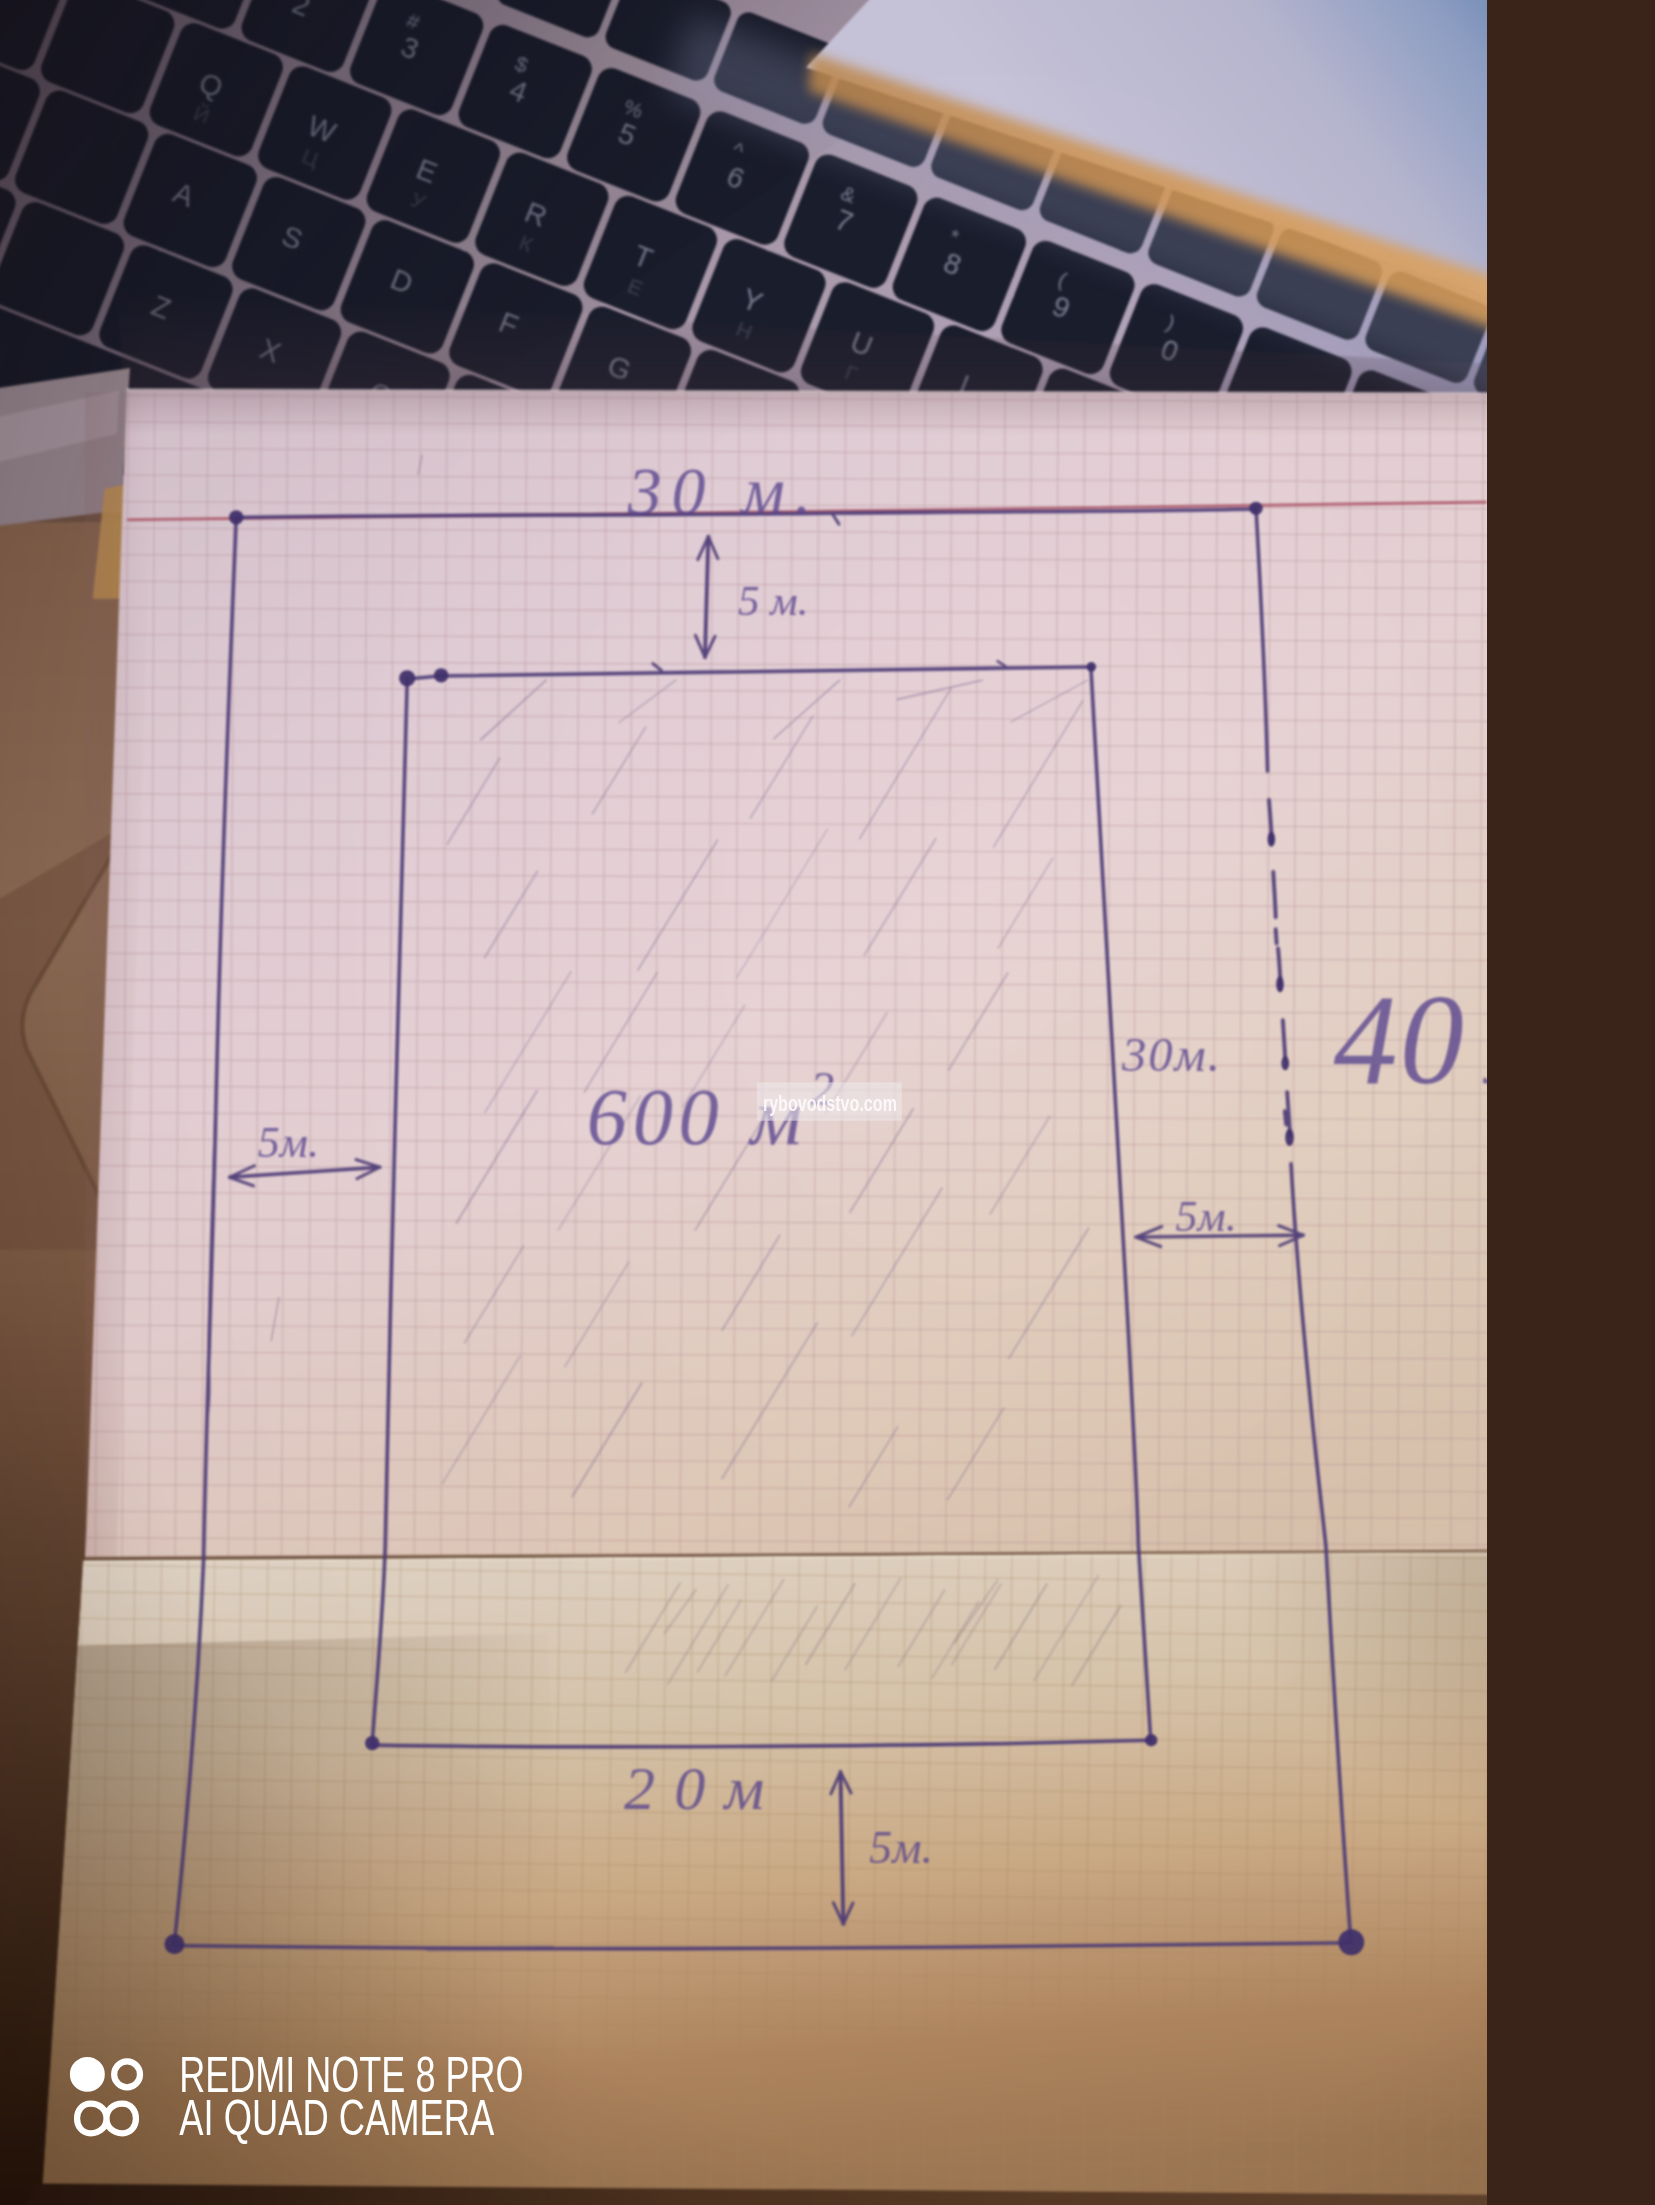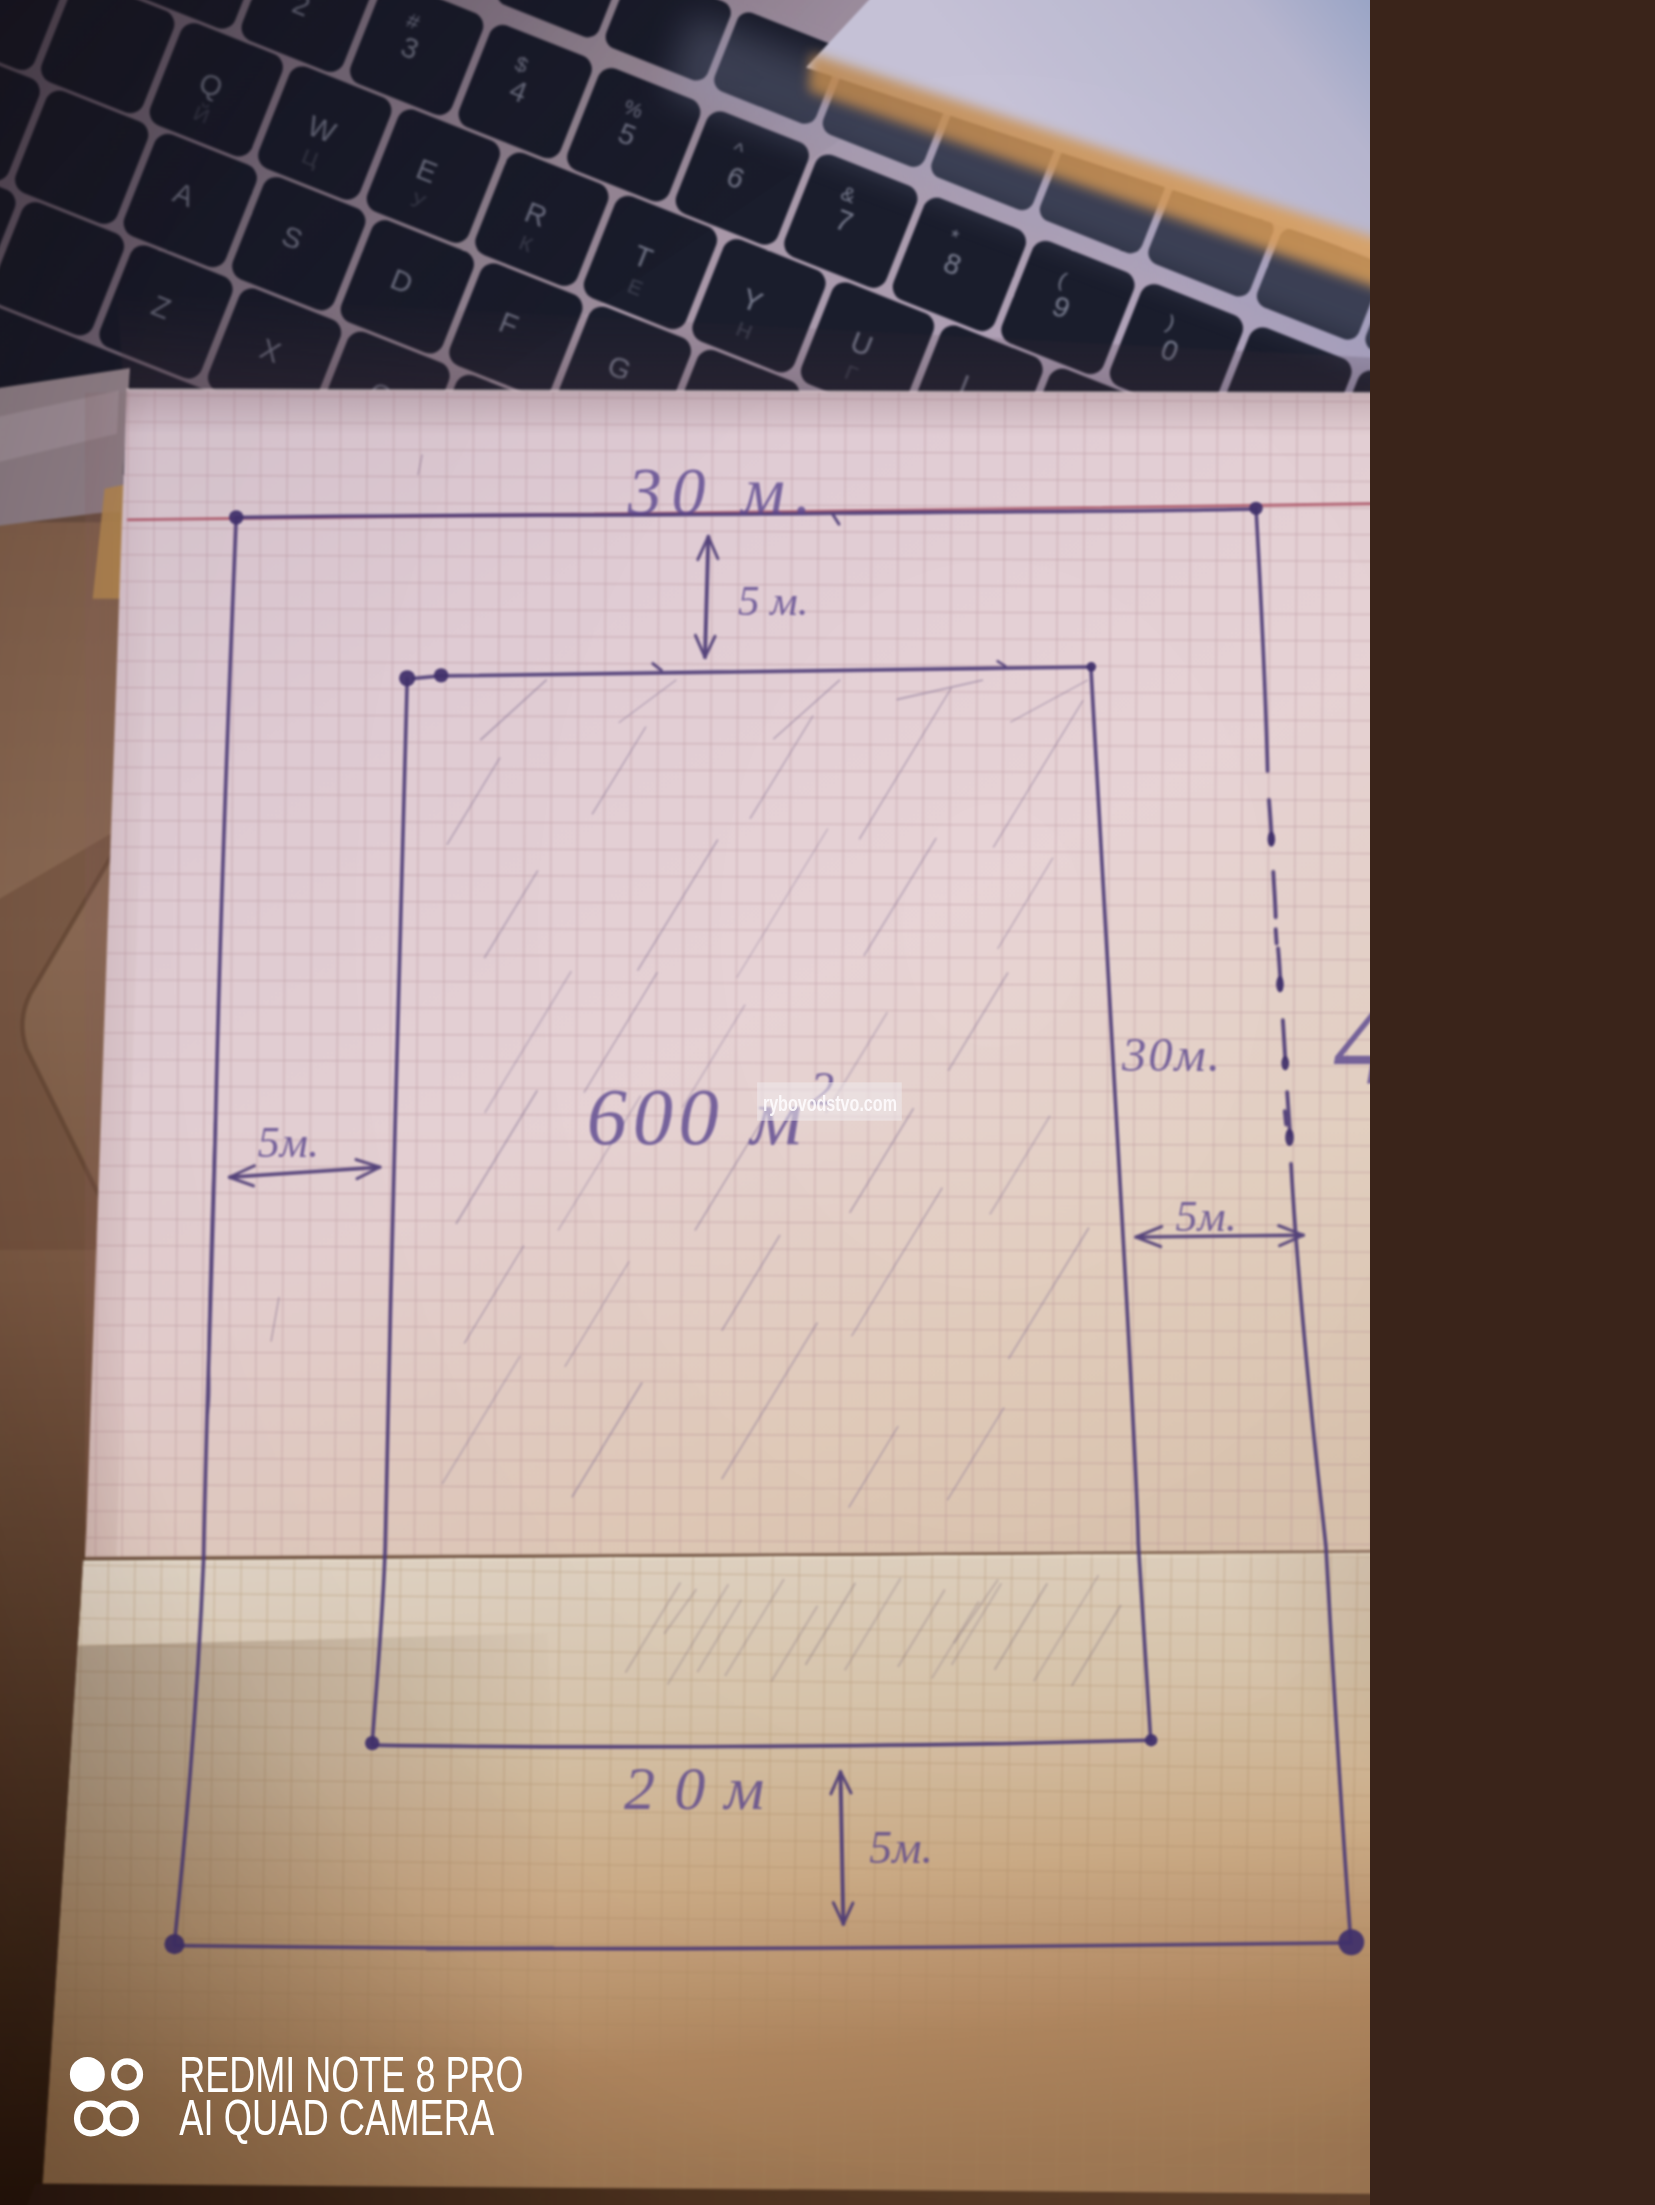--- a/index.html
+++ b/index.html
@@ -1,16 +1,16 @@
 <!DOCTYPE html>
 <html style="font-size:7.6px"><head>
 <meta charset="utf-8">
 <style>
 html,body{margin:0;padding:0;background:#3a241a;}
-#canvas{position:relative;width:1370px;height:2205px;overflow:hidden;font-family:"Liberation Sans",sans-serif;}
+#canvas{position:relative;width:1487px;height:2205px;overflow:hidden;font-family:"Liberation Sans",sans-serif;}
 svg{position:absolute;left:0;top:0;filter:blur(1.2px);transform:scale(1.004);transform-origin:50% 50%;}
 </style>
 </head>
 <body>
 <div id="canvas">
 <svg width="1656" height="2205" viewBox="0 0 3472 4624">
 <defs>
 <linearGradient id="tableL" x1="0" y1="0" x2="0" y2="1">
  <stop offset="0" stop-color="#5c4234"></stop>
           <stop offset="0.2" stop-color="#7d5c48"></stop>

